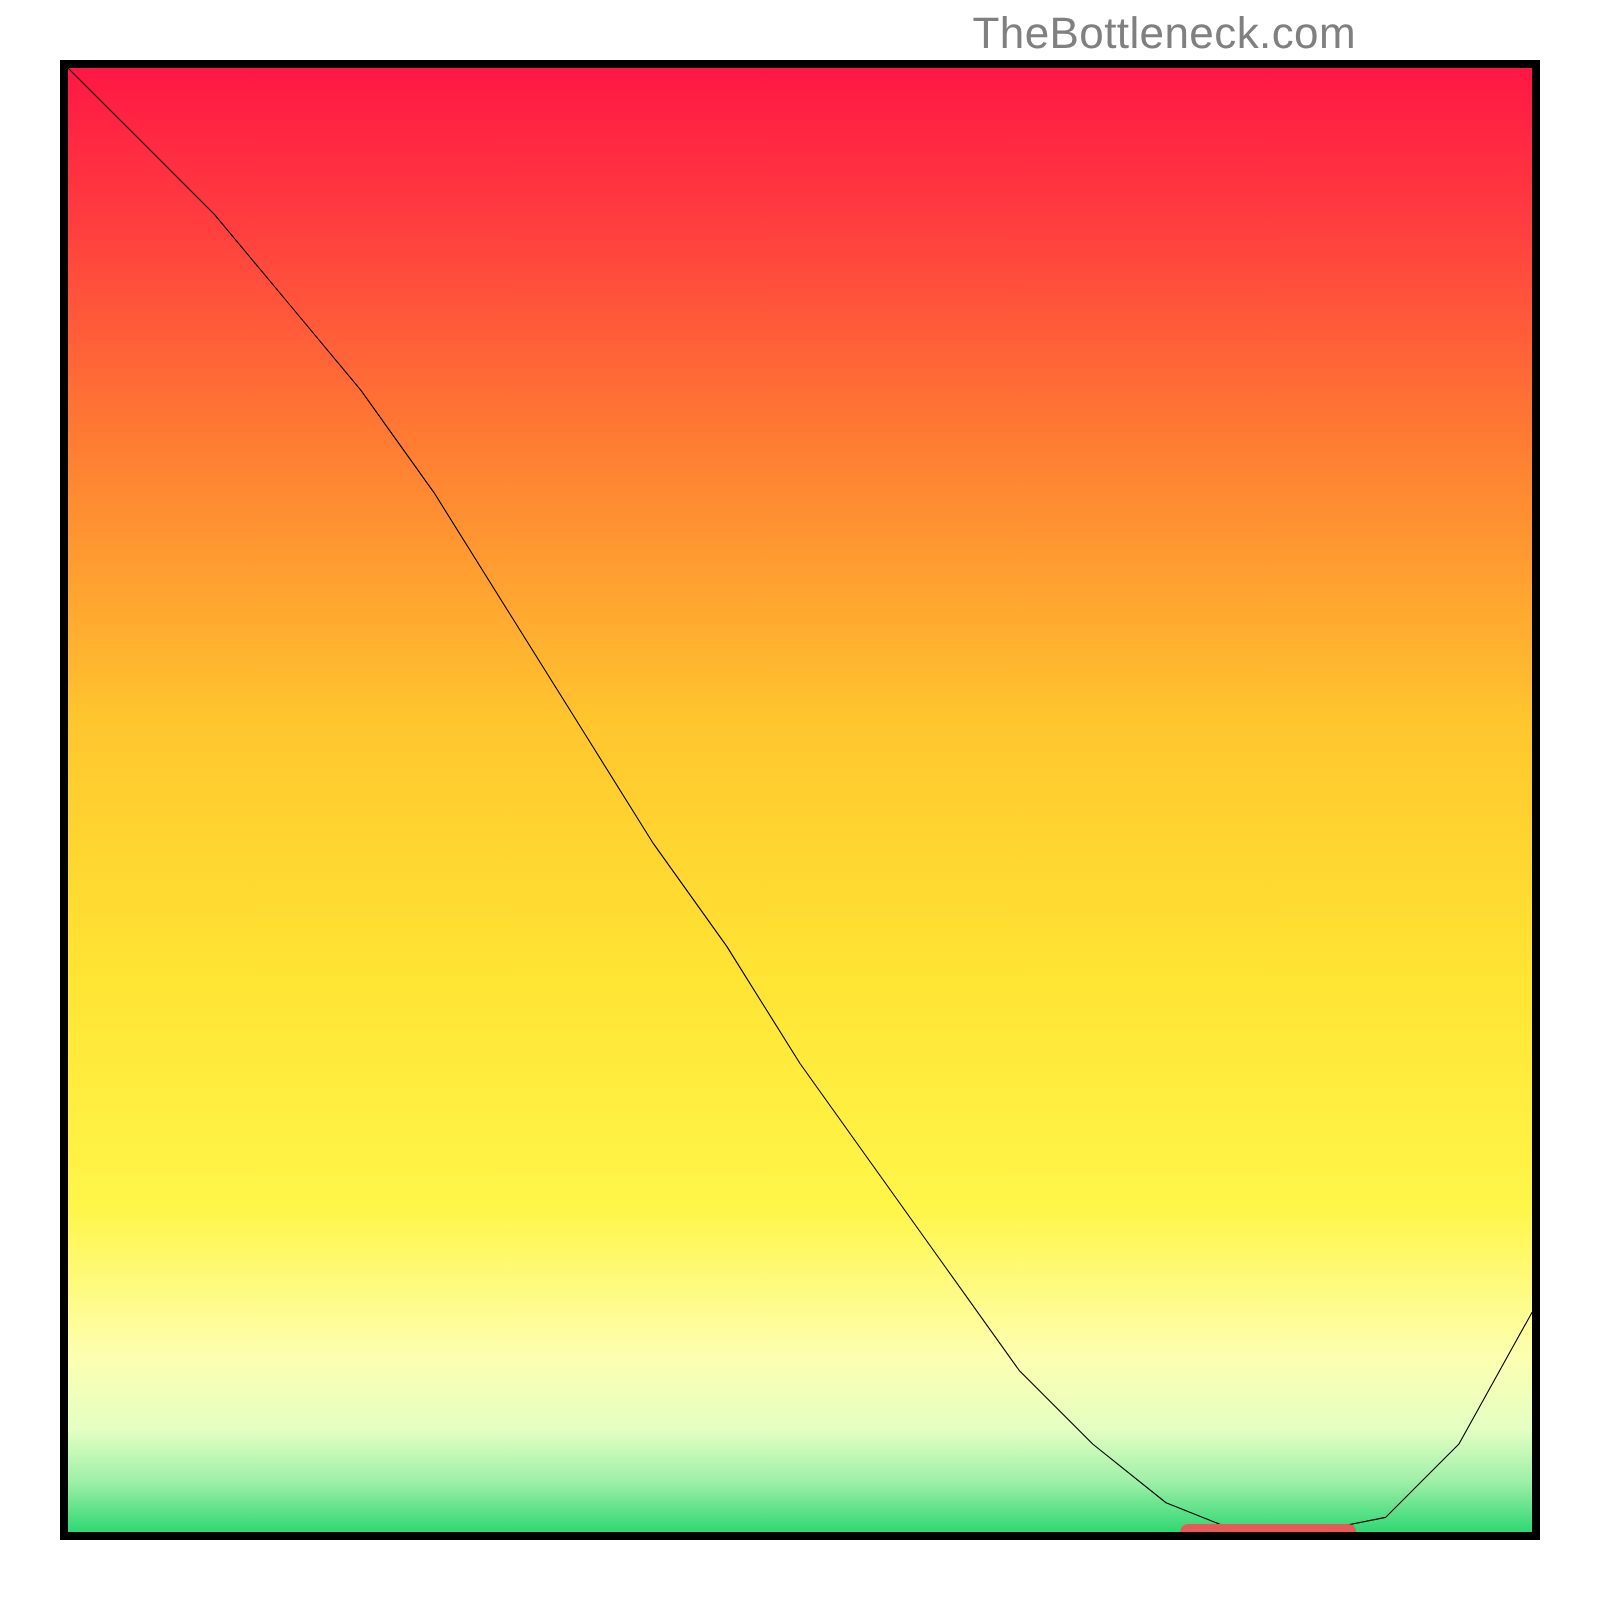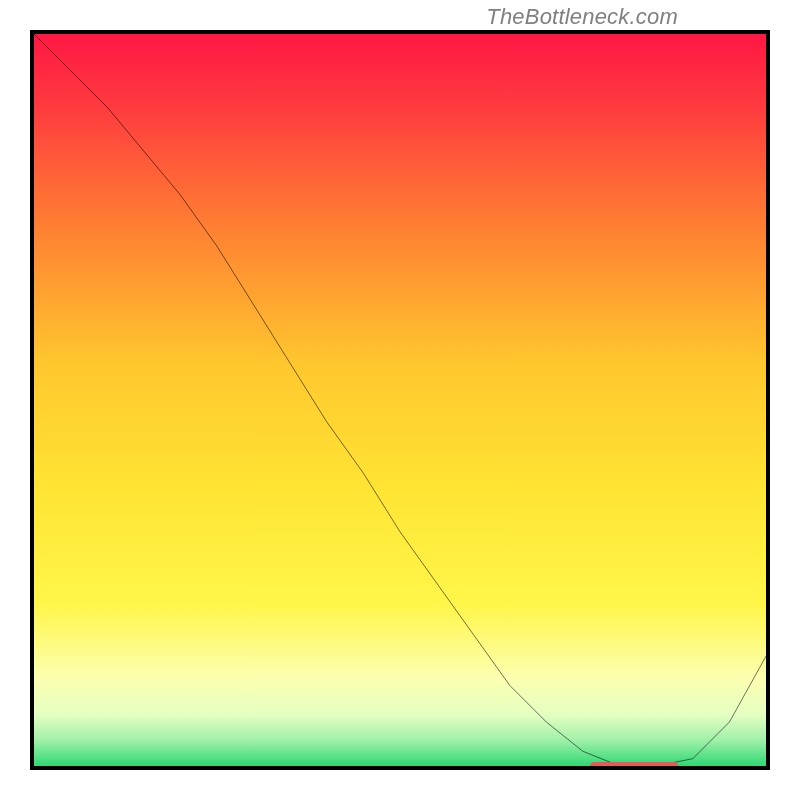--- a/index.html
+++ b/index.html
@@ -8,21 +8,20 @@
     width: 800px;
     height: 800px;
     background: #ffffff;
     font-family: Arial, Helvetica, sans-serif;
     overflow: hidden;
   }
   .wrap {
     position: relative;
     width: 692px;
     height: 800px;
-    font-style: italic;
   }
   .watermark {
     position: absolute;
     top: 4px;
     right: 14px;
     color: #808080;
     font-size: 22px;
     font-weight: 500;
     letter-spacing: 0.2px;
   }

